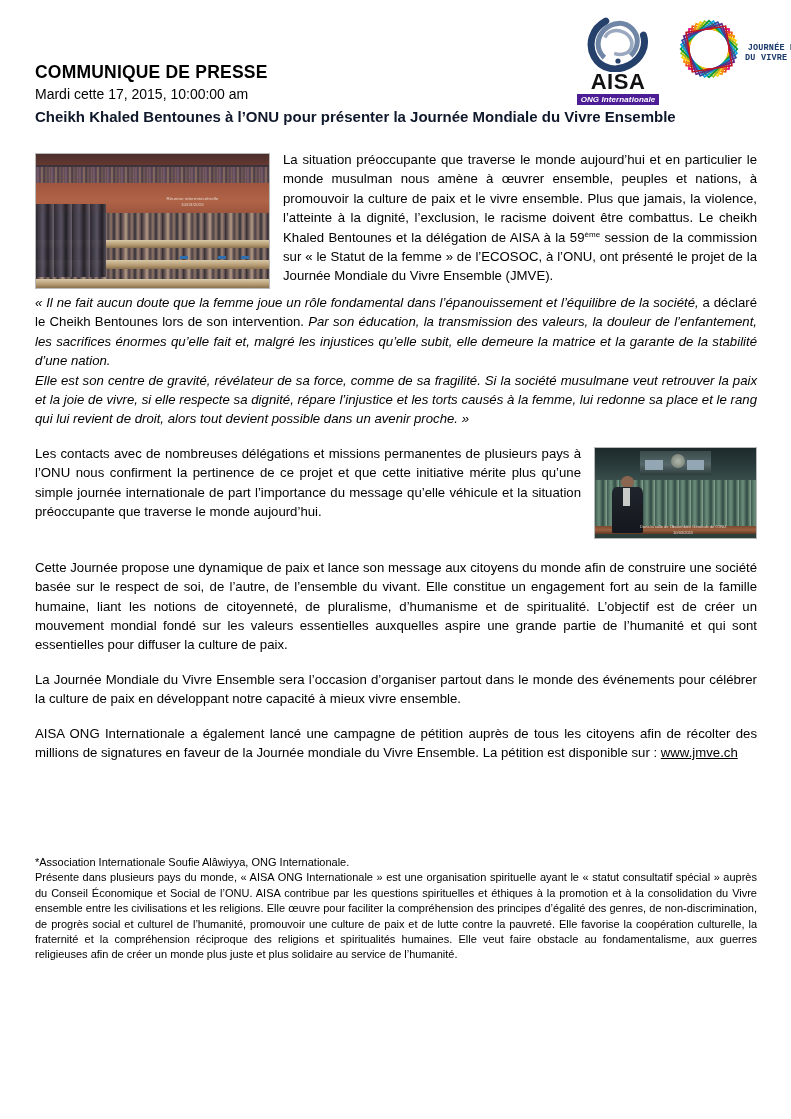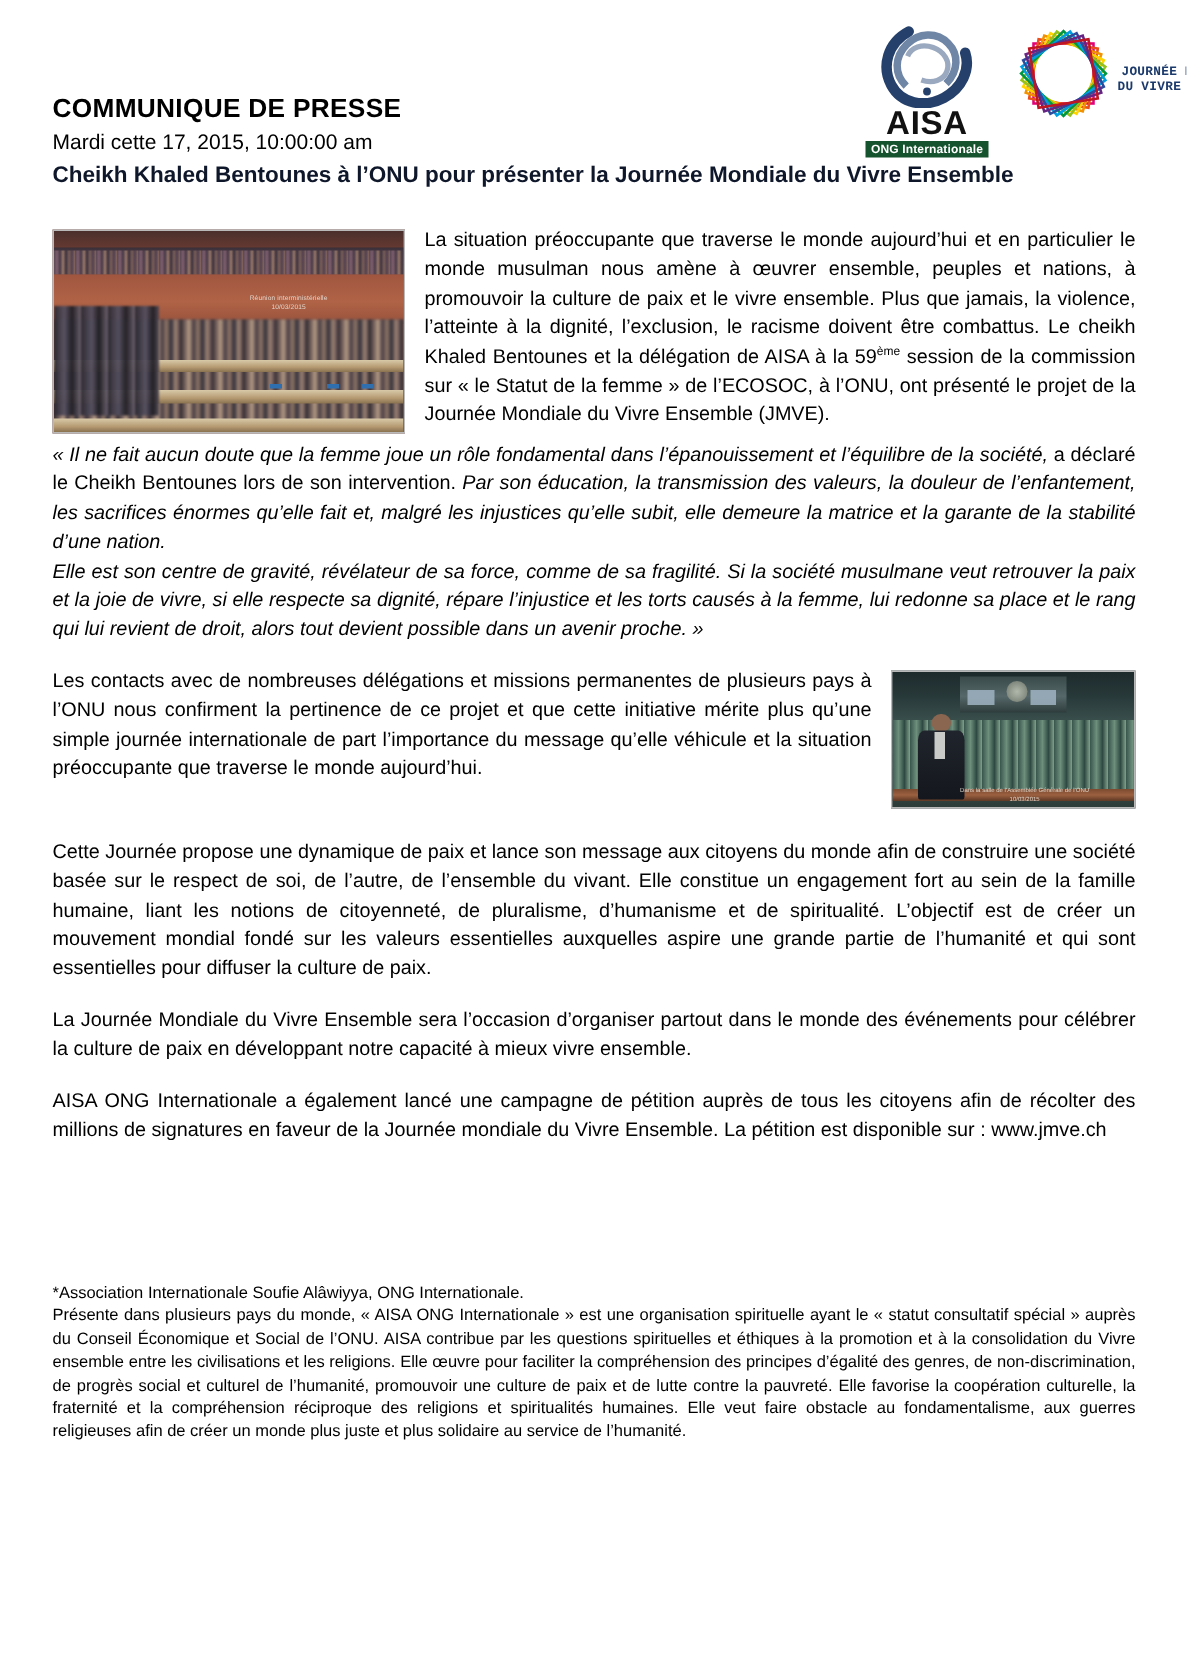--- a/index.html
+++ b/index.html
@@ -50,28 +50,29 @@
     font-family: "Liberation Sans", sans-serif;
     font-weight: bold;
     font-size: 22px;
     letter-spacing: 0.5px;
     line-height: 1;
     color: #111111;
     margin-top: -1px;
   }
   .aisa-sub {
     margin-top: 1px;
-    background: #14532d;
+    background: #4c1d95;
     color: #ffffff;
     font-size: 8px;
     font-weight: bold;
     line-height: 11px;
     padding: 0 4px;
     letter-spacing: 0.1px;
     white-space: nowrap;
+    font-style: italic;
   }
   .jmve-logo {
     width: 96px;
     display: flex;
     align-items: center;
     padding-top: 3px;
     font-family: Liberation Mono, monospace;
   }
   .jmve-mark {
     width: 72px;
@@ -313,21 +314,21 @@
     width: 500px;
     font-size: 13.2px;
     line-height: 21px;
     color: #000;
   }
   .contact .row { white-space: nowrap; }
   .mail-link {
     color: #2020c8;
     text-decoration: underline;
   }
-  .url-underline { }
+  .url-underline { text-decoration: underline; }
 </style>
 </head>
 <body>
 
 <div class="page">
 
   <div class="header">
 
     <div class="logos">
 

